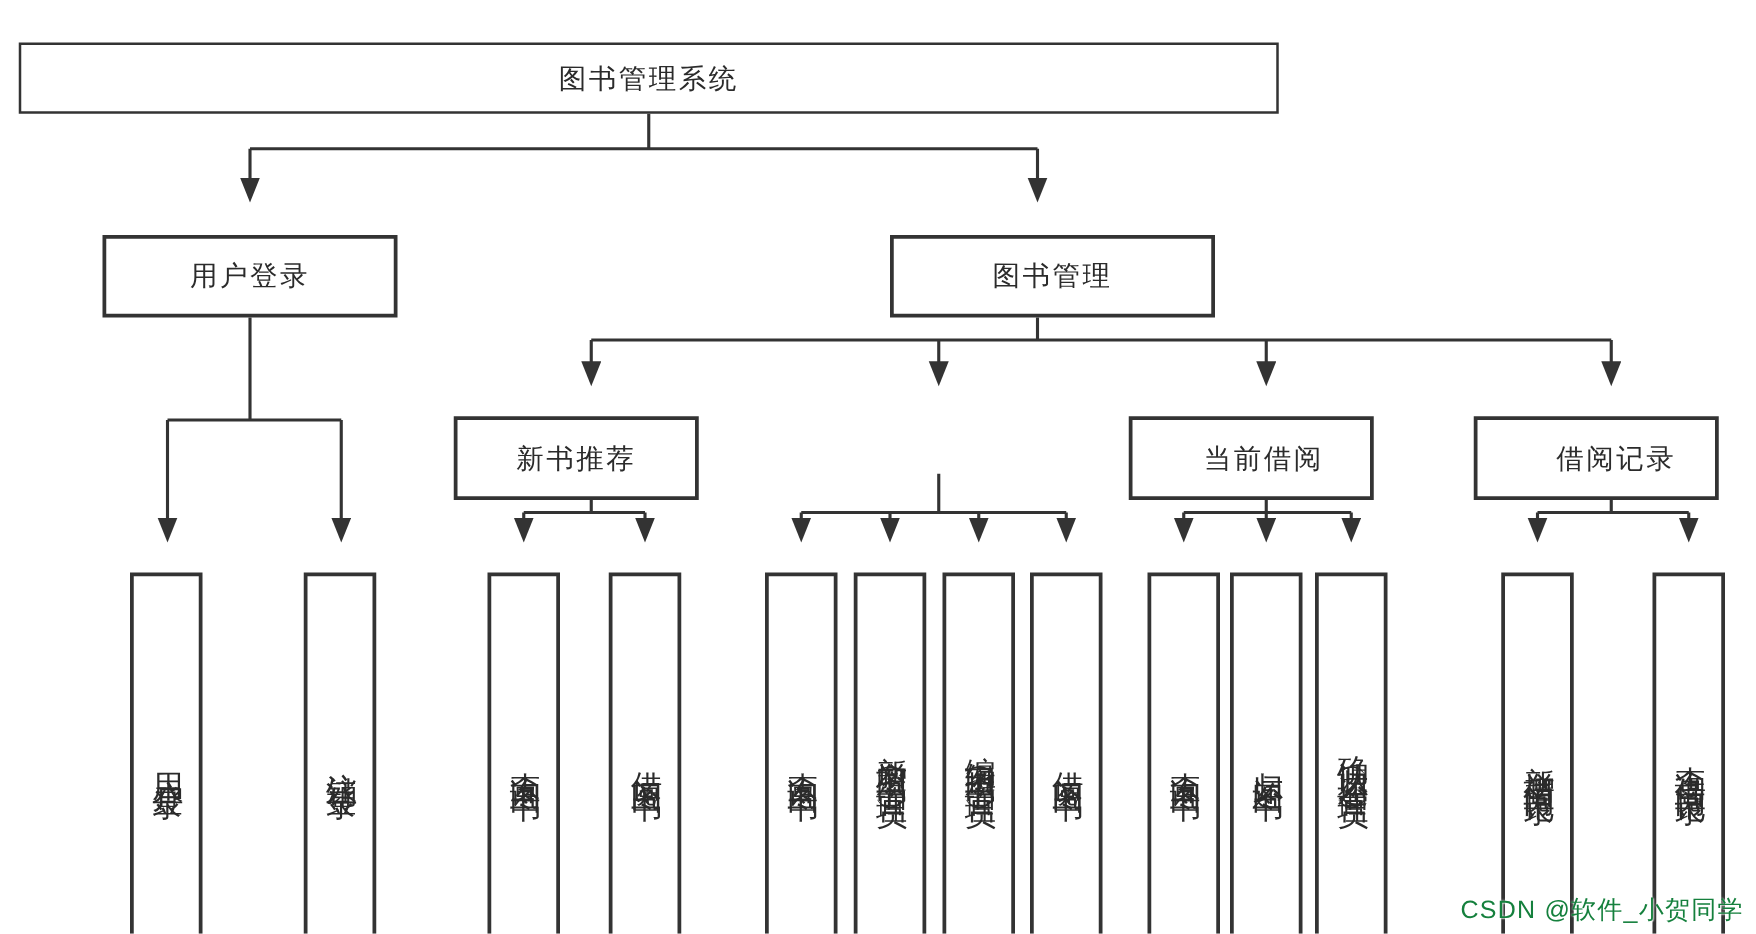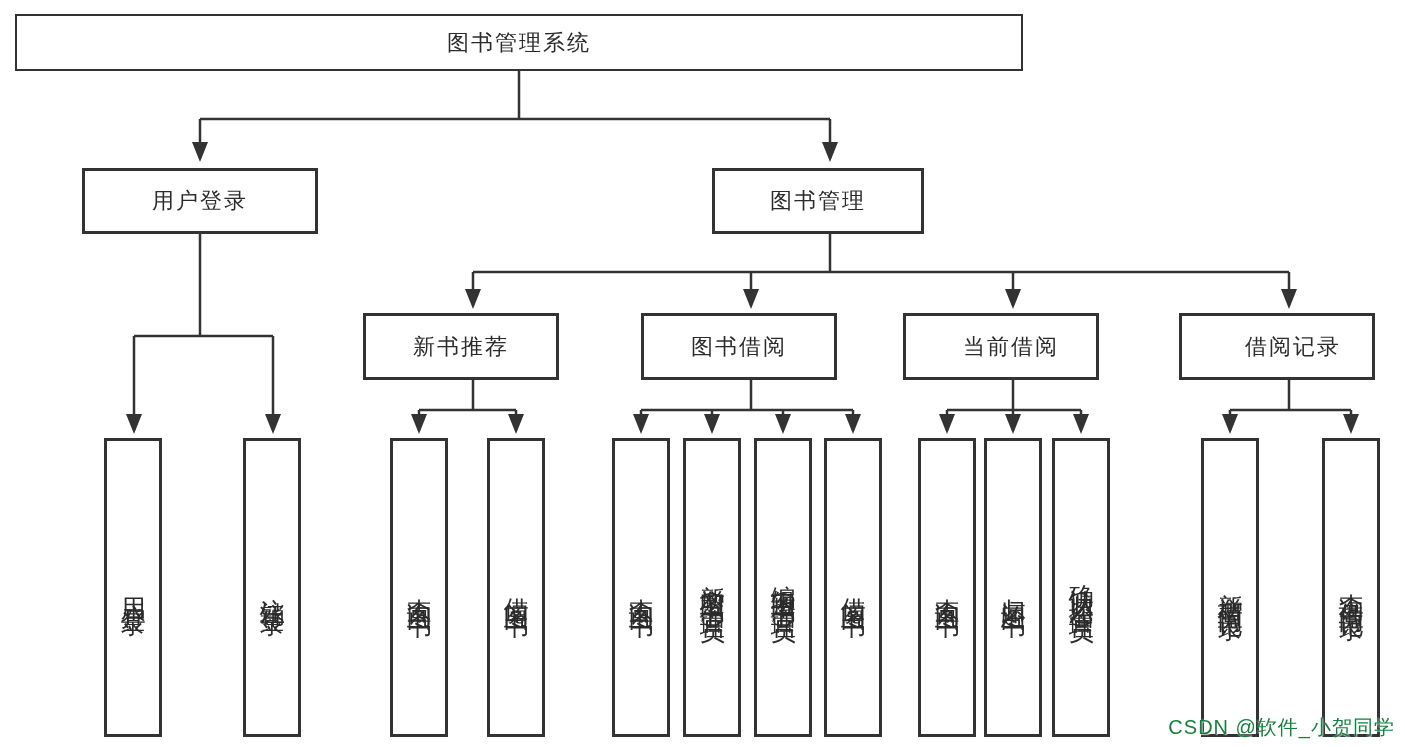--- a/index.html
+++ b/index.html
@@ -12,30 +12,31 @@
   }
   #connectors{position:absolute;left:0;top:0;z-index:1;}
   .node{
     position:absolute;
     box-sizing:border-box;
     background:#ffffff;
     border:3px solid #333333;
     display:flex;align-items:center;justify-content:center;
     color:#2b2b2b;
     z-index:2;
+    margin-top:20px;
   }
   .node .lbl{white-space:nowrap;}
   
   .root{left:15px;top:14px;width:1008px;height:57px;border-width:2.5px;}
   .root .lbl{font-size:22px;letter-spacing:2px;font-weight:500;}
   
   .lv2{top:168px;height:66px;}
   .lv2 .lbl{font-size:22px;letter-spacing:2px;font-weight:500;}
   .n-user-login{left:82px;width:236px;}
-  .n-book-mgmt{left:712px;width:212px;}
+  .n-book-mgmt{left:712px;width:260px;}
   
   .lv3{top:313px;height:67px;width:196px;}
   .lv3 .lbl{font-size:22px;letter-spacing:2px;font-weight:500;}
   .n-newbook{left:363px;}
   .n-borrow {left:641px;}
   .n-current{left:903px;padding-left:20px;}
   .n-records{left:1179px;padding-left:32px;}
   
   .lv4{top:438px;height:299px;width:58px;}
   .lv4 .vlbl{
@@ -126,23 +127,20 @@
   <div class="node lv2 n-user-login">
     <span class="lbl">用户登录</span>
   </div>
   <div class="node lv2 n-book-mgmt">
     <span class="lbl">图书管理</span>
   </div>
 
   <div class="node lv3 n-newbook">
     <span class="lbl">新书推荐</span>
   </div>
-  <div class="node lv3 n-borrow">
-    <span class="lbl">图书借阅</span>
-  </div>
   <div class="node lv3 n-current">
     <span class="lbl">当前借阅</span>
   </div>
   <div class="node lv3 n-records">
     <span class="lbl">借阅记录</span>
   </div>
 
   <div class="node lv4 b1">
     <span class="vlbl">用户登录</span>
   </div>

